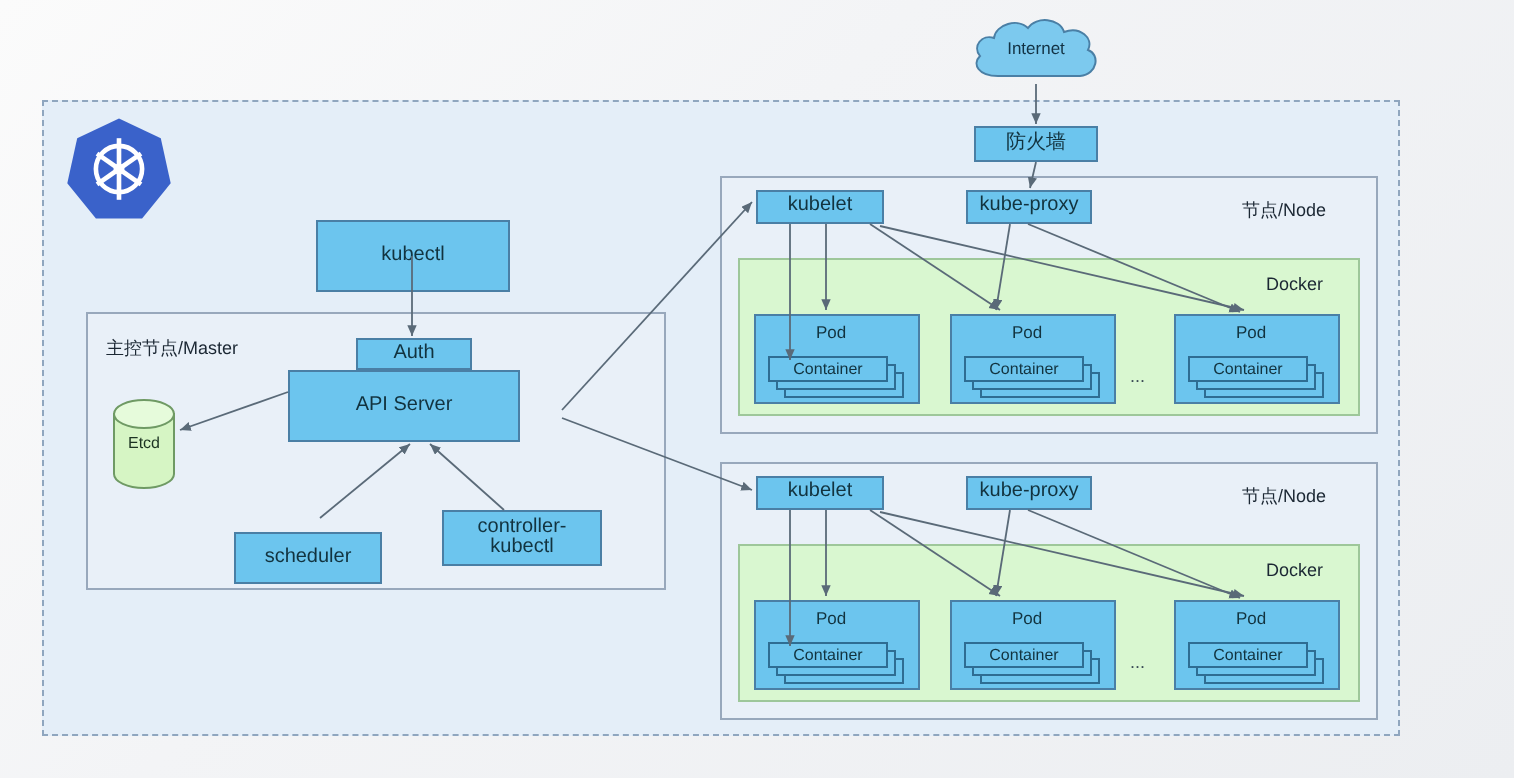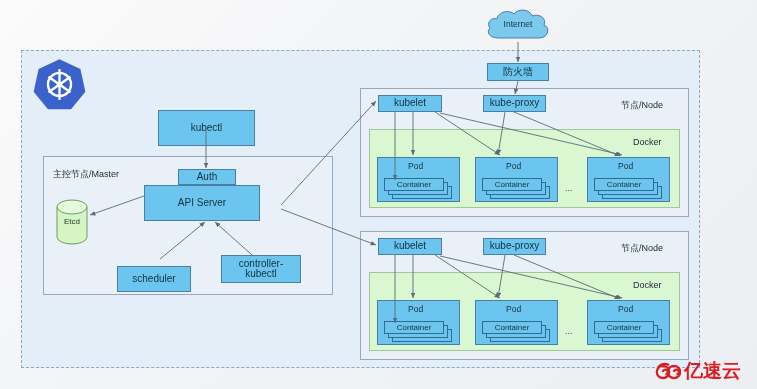--- a/index.html
+++ b/index.html
@@ -239,26 +239,14 @@
 
       <line x1="395" y1="255" x2="395" y2="323"></line>
       <line x1="413" y1="255" x2="413" y2="298"></line>
       <line x1="435" y1="255" x2="500" y2="298"></line>
       <line x1="440" y1="256" x2="622" y2="298"></line>
       <line x1="505" y1="255" x2="498" y2="298"></line>
       <line x1="514" y1="255" x2="620" y2="299"></line>
     </g>
   </svg>
 
-  <div class="wm" style="left:655px;top:358px;">
-    <svg width="26" height="24" viewBox="0 0 26 24">
-      <g fill="none" stroke="#d81e24" stroke-width="2.2">
-        <circle cx="8" cy="13" r="6.2"></circle>
-        <circle cx="19" cy="13" r="6.2"></circle>
-        <path d="M8 13 a2.4 2.4 0 1 1 2.4 2.4"></path>
-        <path d="M19 13 a2.4 2.4 0 1 1 2.4 2.4"></path>
-        <path d="M3 8 q5 -5 11 -2"></path>
-      </g>
-    </svg>
-    <span class="wmtext">亿速云</span>
-  </div>
 
 </div>
 
 </body></html>

